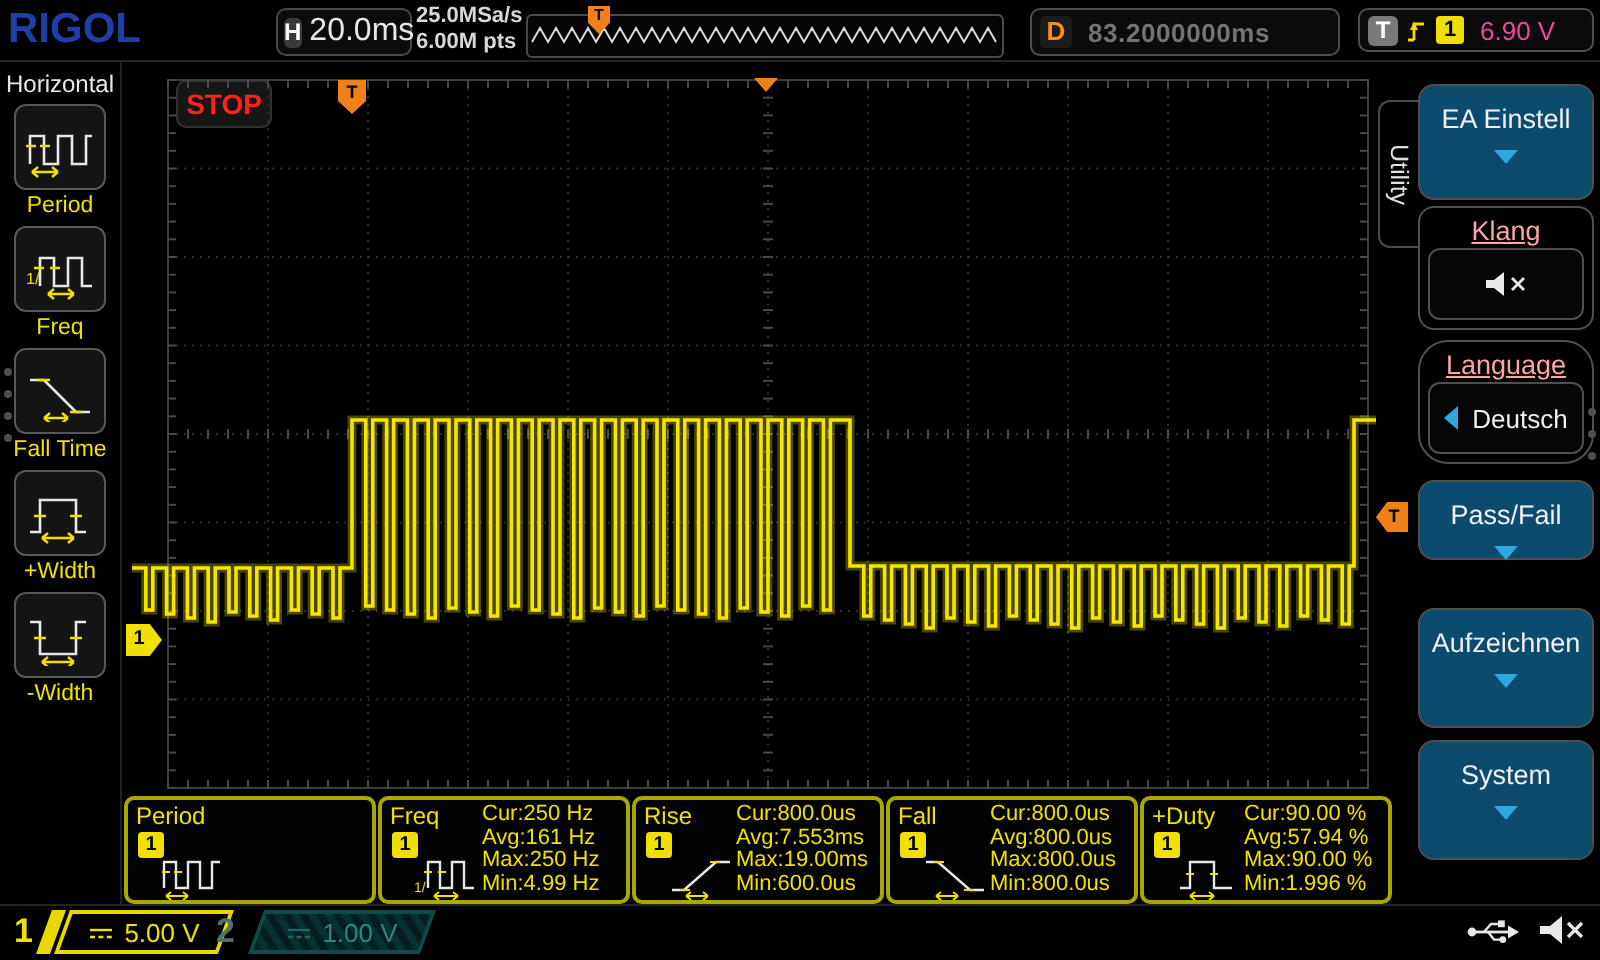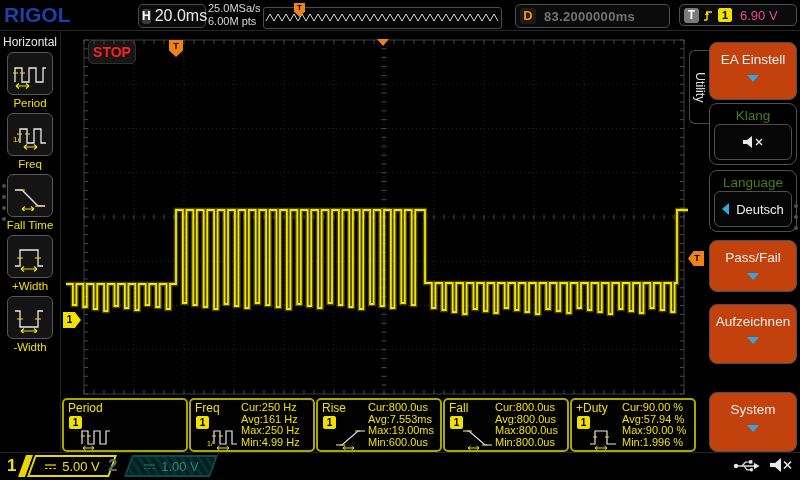--- a/index.html
+++ b/index.html
@@ -8,21 +8,21 @@
   
   .hdr{position:absolute;left:0;top:0;width:800px;height:30px;background:#000;border-bottom:1px solid #262626;}
   .logo{position:absolute;left:4px;top:3px;font-size:21px;font-weight:900;color:#1e3fa8;letter-spacing:0px;}
   .stopbtn{position:absolute;left:88px;top:4px;width:46px;height:22px;background:#161616;border:1px solid #303030;
            border-radius:5px;color:#ff2020;font-weight:bold;font-size:14px;text-align:center;line-height:22px;margin-top:36px;}
   .hbox{position:absolute;left:138px;top:4px;width:66px;height:22px;background:#0b0b0b;border:1px solid #4a4a4a;
         border-radius:5px;display:flex;align-items:center;}
   .hchip{background:#3a3a3a;color:#fff;font-weight:bold;font-size:12px;border-radius:3px;width:15px;height:15px;
          line-height:15px;text-align:center;margin:0 4px 0 3px;}
   .hval{color:#e8e8e8;font-size:16px;}
-  .srate{position:absolute;left:208px;top:2px;color:#d8d8d8;font-size:11px;line-height:13px;}
+  .srate{position:absolute;left:208px;top:2px;color:#d8d8d8;font-size:11px;line-height:13px;font-weight:bold;}
   .preview{position:absolute;left:263px;top:7px;width:237px;height:20px;background:#050505;border:1px solid #4a4a4a;border-radius:3px;}
   .pvT{position:absolute;left:30px;top:-5px;width:11px;height:14px;background:#f08018;color:#000;font-size:8px;font-weight:bold;
        text-align:center;line-height:10px;clip-path:polygon(0 0,100% 0,100% 60%,50% 100%,0 60%);}
   .dbox{position:absolute;left:515px;top:4px;width:153px;height:22px;background:#0b0b0b;border:1px solid #4f4f4f;
         border-radius:5px;display:flex;align-items:center;}
   .dchip{background:#1c1c1c;color:#f59018;font-weight:bold;font-size:13px;border-radius:3px;width:16px;height:16px;
          line-height:16px;text-align:center;margin:0 8px 0 4px;}
   .dval{color:#737373;font-size:13px;letter-spacing:.3px;font-weight:bold;}
   .tbox{position:absolute;left:679px;top:4px;width:118px;height:22px;background:#0b0b0b;border:1px solid #4f4f4f;
         border-radius:5px;display:flex;align-items:center;gap:4px;padding-left:4px;box-sizing:border-box;}
@@ -40,30 +40,30 @@
          display:flex;align-items:center;justify-content:center;}
   .llabel{color:#f0e000;font-size:11.5px;margin-top:2px;white-space:nowrap;}
   .pdots{position:absolute;display:flex;flex-direction:column;}
   .pdots span{width:4px;height:4px;border-radius:50%;background:#4e4e4e;margin:3.5px 0;}
   .pdots.left{left:2px;top:180px;}
   .pdots.right{left:794px;top:200px;}
   
   .utab{position:absolute;left:689px;top:50px;width:19px;height:72px;border:1px solid #4a4a4a;border-right:none;
         border-radius:6px 0 0 6px;display:flex;align-items:center;justify-content:center;}
   .utab span{writing-mode:vertical-rl;color:#e0e0e0;font-size:12.5px;}
-  .rbtn{position:absolute;left:709px;width:88px;background:#c2410c;border:1px solid #4f4f4f;border-radius:8px;
+  .rbtn{position:absolute;left:709px;width:88px;background:#0c4a6e;border:1px solid #4f4f4f;border-radius:8px;
         box-sizing:border-box;display:flex;flex-direction:column;align-items:center;}
   .rbtn .rlabel{color:#f0f0f0;font-size:13.5px;margin-top:9px;white-space:nowrap;}
   .tri-down{width:0;height:0;border-left:6px solid transparent;border-right:6px solid transparent;
             border-top:7px solid #2fa8e0;margin-top:8px;}
   .tri-left{width:0;height:0;border-top:6px solid transparent;border-bottom:6px solid transparent;
             border-right:7px solid #2fa8e0;margin-right:7px;}
   .rgroup{position:absolute;left:709px;width:88px;height:62px;border:1px solid #4f4f4f;border-radius:8px;
           box-sizing:border-box;text-align:center;}
-  .rgroup .glabel{color:#4d7c0f;font-size:13.5px;margin-top:4px;}
+  .rgroup .glabel{color:#fca5a5;font-size:13.5px;margin-top:4px;text-decoration:underline;}
   .ginner{position:absolute;left:4px;top:20px;width:78px;height:36px;background:#060606;border:1px solid #4f4f4f;
           border-radius:6px;box-sizing:border-box;display:flex;align-items:center;justify-content:center;}
   .ginner .gval{color:#f0f0f0;font-size:13px;}
   
   #scope-svg{position:absolute;left:0;top:0;z-index:1;}
   .mk{position:absolute;z-index:2;font-weight:bold;color:#000;text-align:center;}
   .mk-tflag{left:169px;top:40px;width:14px;height:17px;background:#f08018;font-size:9px;line-height:12px;
             clip-path:polygon(0 0,100% 0,100% 62%,50% 100%,0 62%);}
   .mk-center{left:377px;top:39px;width:0;height:0;border-left:6px solid transparent;border-right:6px solid transparent;
              border-top:7px solid #f08018;}
@@ -552,39 +552,39 @@
   <div class="rgroup" style="top:103px;">
     <div class="glabel">Klang</div>
     <div class="ginner">
       <svg width="24" height="14">
         <path d="M2,5 h4 l5,-4 v12 l-5,-4 H2 z" fill="#e8e8e8"></path>
         <path d="M15,4 l6,6 M21,4 l-6,6" stroke="#e8e8e8" stroke-width="1.4"></path>
       </svg>
     </div>
   </div>
 
-  <div class="rgroup" style="top:170px;">
+  <div class="rgroup" style="top:170px;border-radius:15px;">
     <div class="glabel">Language</div>
     <div class="ginner">
       <span class="tri-left"></span>
       <span class="gval">Deutsch</span>
     </div>
   </div>
 
-  <div class="rbtn" style="top:240px;height:52px;">
+  <div class="rbtn" style="top:240px;height:40px;">
     <span class="rlabel">Pass/Fail</span>
     <span class="tri-down"></span>
   </div>
 
   <div class="rbtn" style="top:304px;height:60px;">
     <span class="rlabel">Aufzeichnen</span>
     <span class="tri-down"></span>
   </div>
 
-  <div class="rbtn" style="top:370px;height:60px;margin-top:22px;">
+  <div class="rbtn" style="top:370px;height:60px;">
     <span class="rlabel">System</span>
     <span class="tri-down"></span>
   </div>
 
   <div class="mpanel" style="left:62px;">
     <div class="m-name">Period</div>
     <div class="m-chip">1</div>
     <div class="m-icon">
       <svg width="36" height="25">
           <path d="M2,19 V6 H8 V19 H14 V6 H20 V19 H26 V6 H30" stroke="#e8e8e8" stroke-width="1.2" fill="none"></path>

